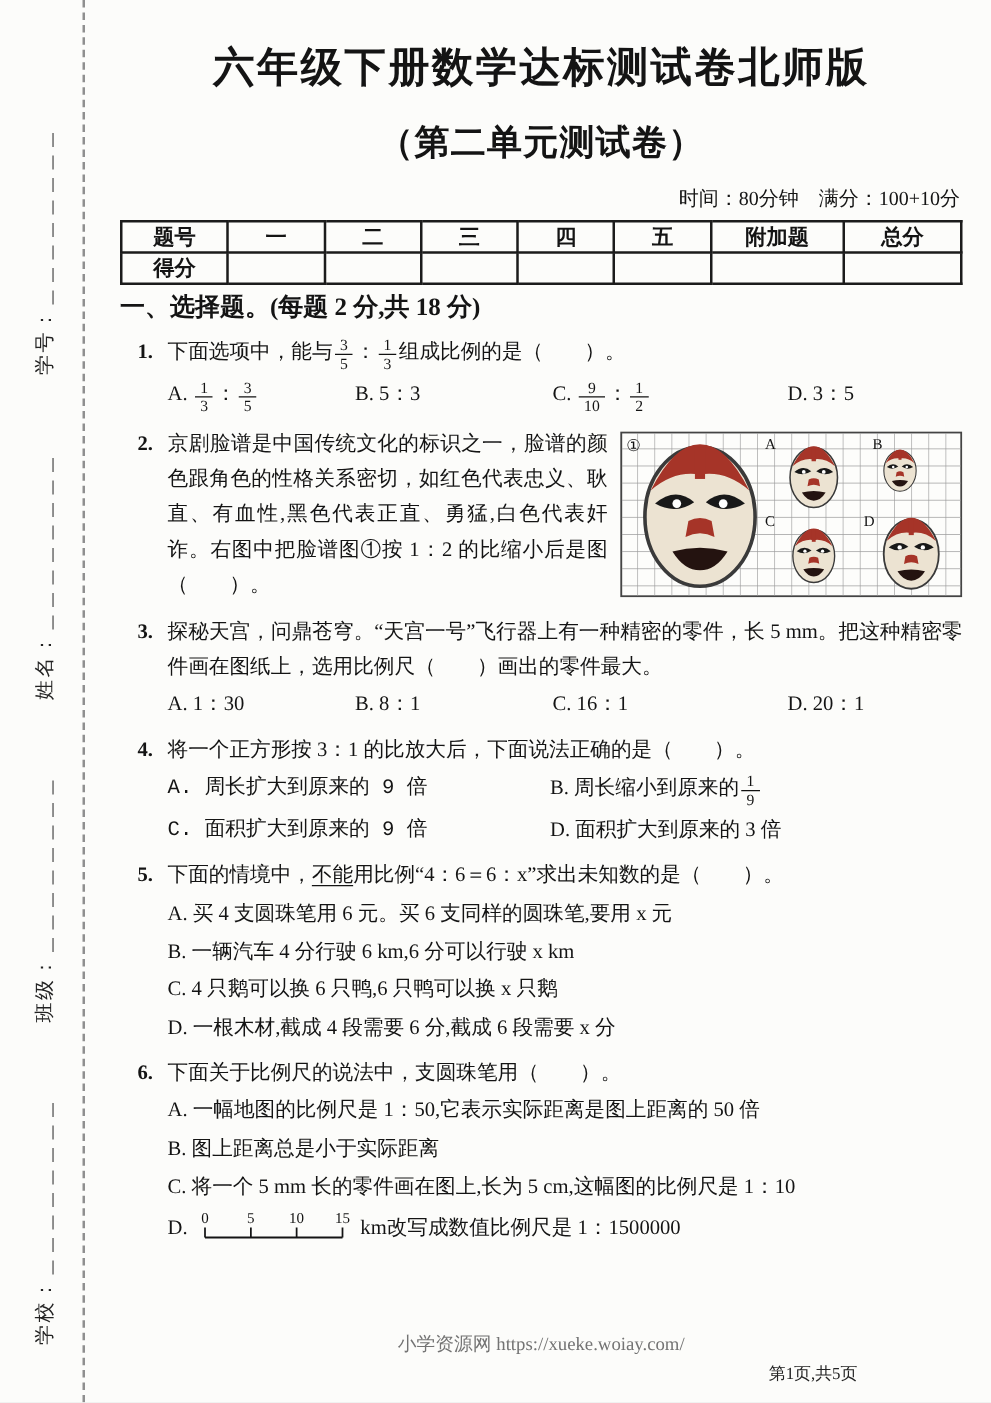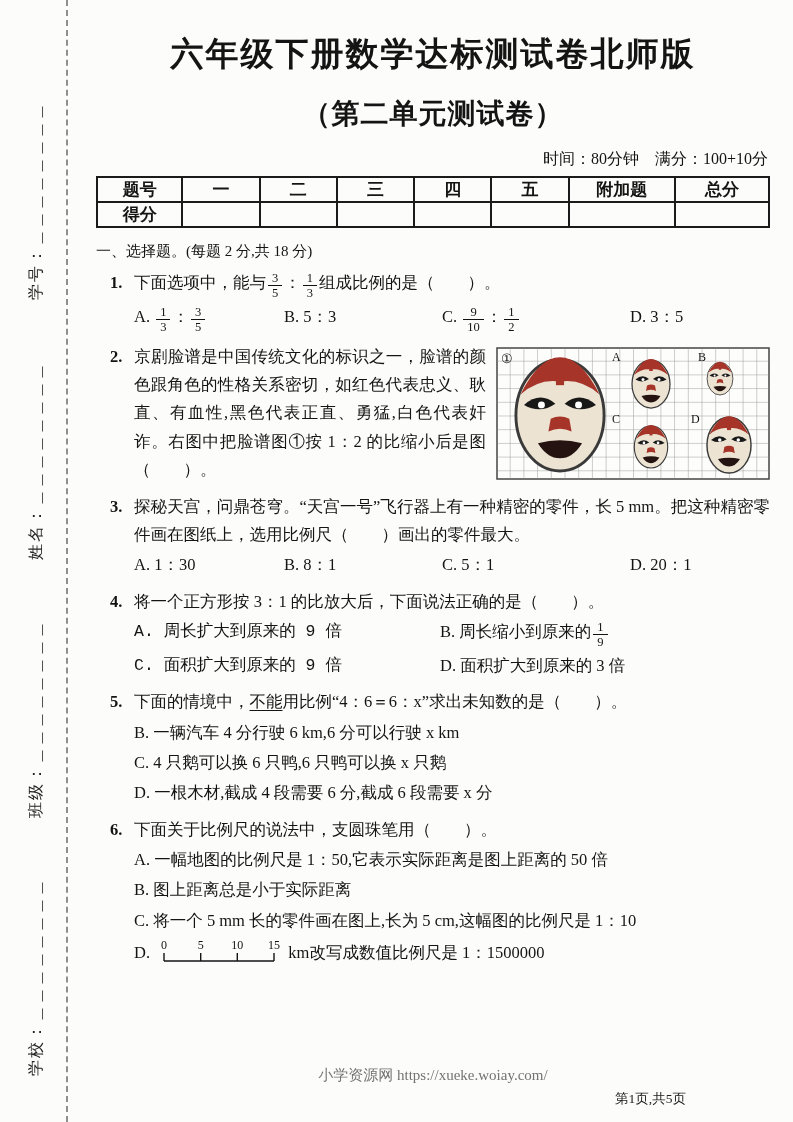--- a/index.html
+++ b/index.html
@@ -14,21 +14,21 @@
            font-size:16px; letter-spacing:2px; color:#222; }
 
   .content { position:absolute; left:96px; top:24px; width:674px; }
   .title { text-align:center; font-size:33px; font-weight:bold; letter-spacing:2px; margin-top:8px; }
   .subtitle { text-align:center; font-size:28px; font-weight:bold; letter-spacing:1px; margin-top:18px; }
   .meta { text-align:right; font-size:16px; margin-top:16px; padding-right:2px; }
 
   .score-table { width:100%; border-collapse:collapse; margin-top:6px; }
   .score-table td { border:2px solid #1b1b1b; height:24px; text-align:center; font-size:17px; font-weight:bold; background:#fcfcfa; }
 
-  .sec-heading { margin-top:14px; font-size:15px; font-weight:normal; }
+  .sec-heading { margin-top:4px; font-size:20px; font-weight:bold; }
 
   .q { margin-top:8px; font-size:16.5px; line-height:1.72; padding-left:38px; text-align:justify; }
   .qno { display:inline-block; width:24px; margin-left:-24px; font-weight:bold; }
   .optrow { margin-top:2px; }
   .oc { display:inline-block; vertical-align:top; }
   .w150 { width:150px; } .w158 { width:158px; } .w188 { width:188px; } .w306 { width:306px;font-family:Liberation Mono, monospace; }
 
   .frac { display:inline-block; vertical-align:-0.75em; text-align:center; font-size:0.76em; line-height:1.15; margin:0 2px; }
   .frac .num { display:block; border-bottom:1.2px solid #111; padding:0 4px; }
   .frac .den { display:block; padding:0 4px; }
@@ -151,38 +151,39 @@
         <text x="116" y="76" font-size="12">C</text>
         <text x="195" y="76" font-size="12">D</text>
       </svg>
       <span class="qno">2.</span><span>京剧脸谱是中国传统文化的标识之一，脸谱的颜色跟角色的性格关系密切，如红色代表忠义、耿直、有血性,黑色代表正直、勇猛,白色代表奸诈。右图中把脸谱图①按 1：2 的比缩小后是图（　　）。</span>
       <div class="clear"></div>
     </div>
 
     <div class="q">
       <span class="qno">3.</span><span>探秘天宫，问鼎苍穹。“天宫一号”飞行器上有一种精密的零件，长 5 mm。把这种精密零件画在图纸上，选用比例尺（　　）画出的零件最大。</span>
       <div class="optrow">
-        <span class="oc w150">A. 1：30</span><span class="oc w158">B. 8：1</span><span class="oc w188">C. 5：1</span><span class="oc">D. 20：1</span>
+        <span class="oc w150">A. 1：30</span><span class="oc w158">B. 8：1</span><span class="oc w188">C. 16：1</span><span class="oc">D. 20：1</span>
       </div>
     </div>
 
     <div class="q">
       <span class="qno">4.</span><span>将一个正方形按 3：1 的比放大后，下面说法正确的是（　　）。</span>
       <div class="optrow">
         <span class="oc w306">A. 周长扩大到原来的 9 倍</span><span class="oc">
           <span>B. 周长缩小到原来的</span><span class="frac"><span class="num">1</span><span class="den">9</span></span>
         </span>
       </div>
       <div class="optrow">
         <span class="oc w306">C. 面积扩大到原来的 9 倍</span><span class="oc">D. 面积扩大到原来的 3 倍</span>
       </div>
     </div>
 
     <div class="q">
       <span class="qno">5.</span><span>下面的情境中，</span><span class="emph">不能</span><span>用比例“4：6＝6：x”求出未知数的是（　　）。</span>
+      <div class="optrow">A. 买 4 支圆珠笔用 6 元。买 6 支同样的圆珠笔,要用 x 元</div>
       <div class="optrow">B. 一辆汽车 4 分行驶 6 km,6 分可以行驶 x km</div>
       <div class="optrow">C. 4 只鹅可以换 6 只鸭,6 只鸭可以换 x 只鹅</div>
       <div class="optrow">D. 一根木材,截成 4 段需要 6 分,截成 6 段需要 x 分</div>
     </div>
 
     <div class="q">
       <span class="qno">6.</span><span>下面关于比例尺的说法中，支圆珠笔用（　　）。</span>
       <div class="optrow">A. 一幅地图的比例尺是 1：50,它表示实际距离是图上距离的 50 倍</div>
       <div class="optrow">B. 图上距离总是小于实际距离</div>
       <div class="optrow">C. 将一个 5 mm 长的零件画在图上,长为 5 cm,这幅图的比例尺是 1：10</div>

